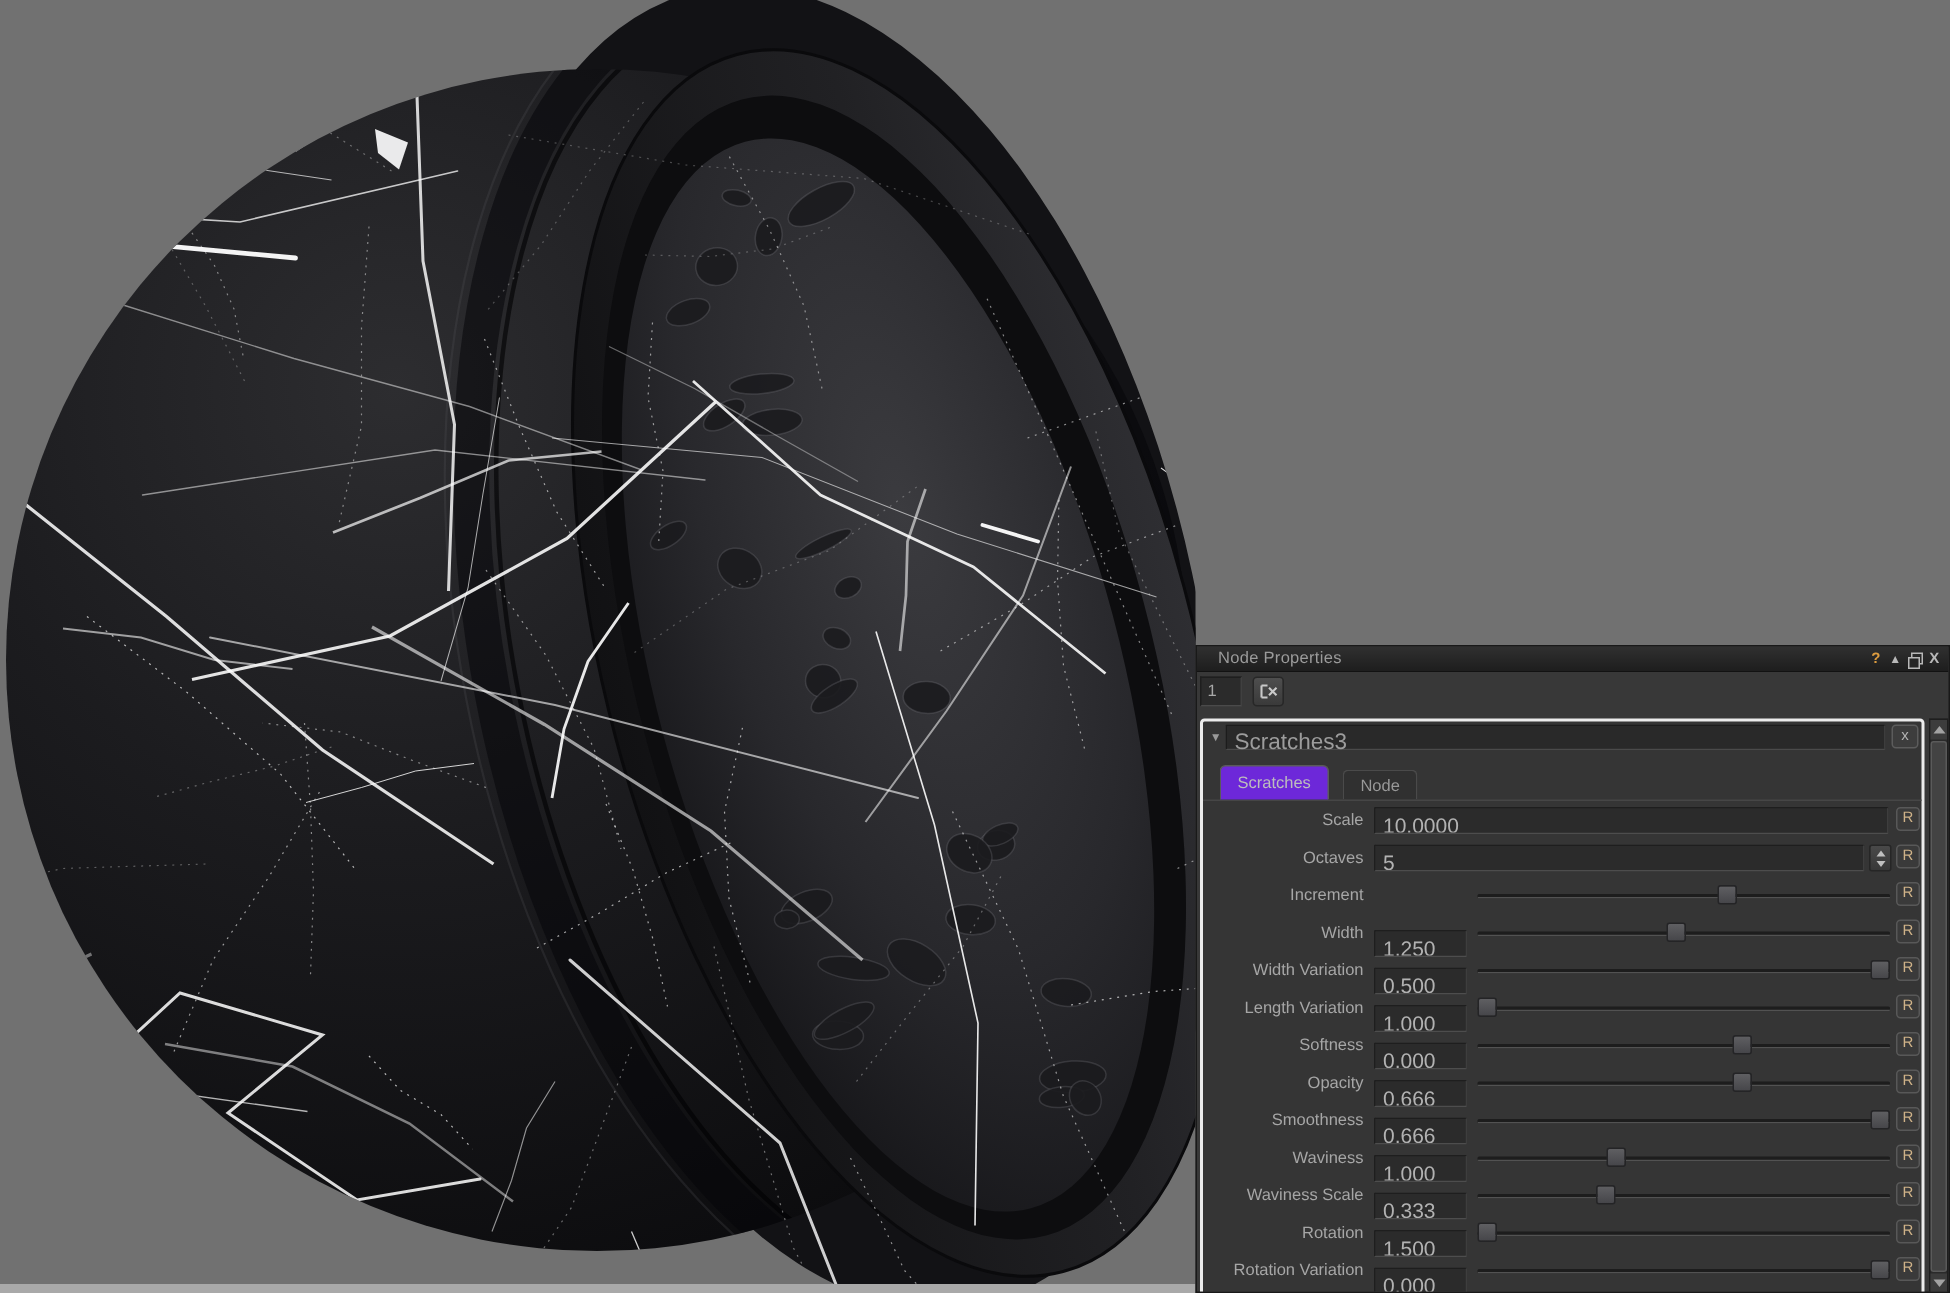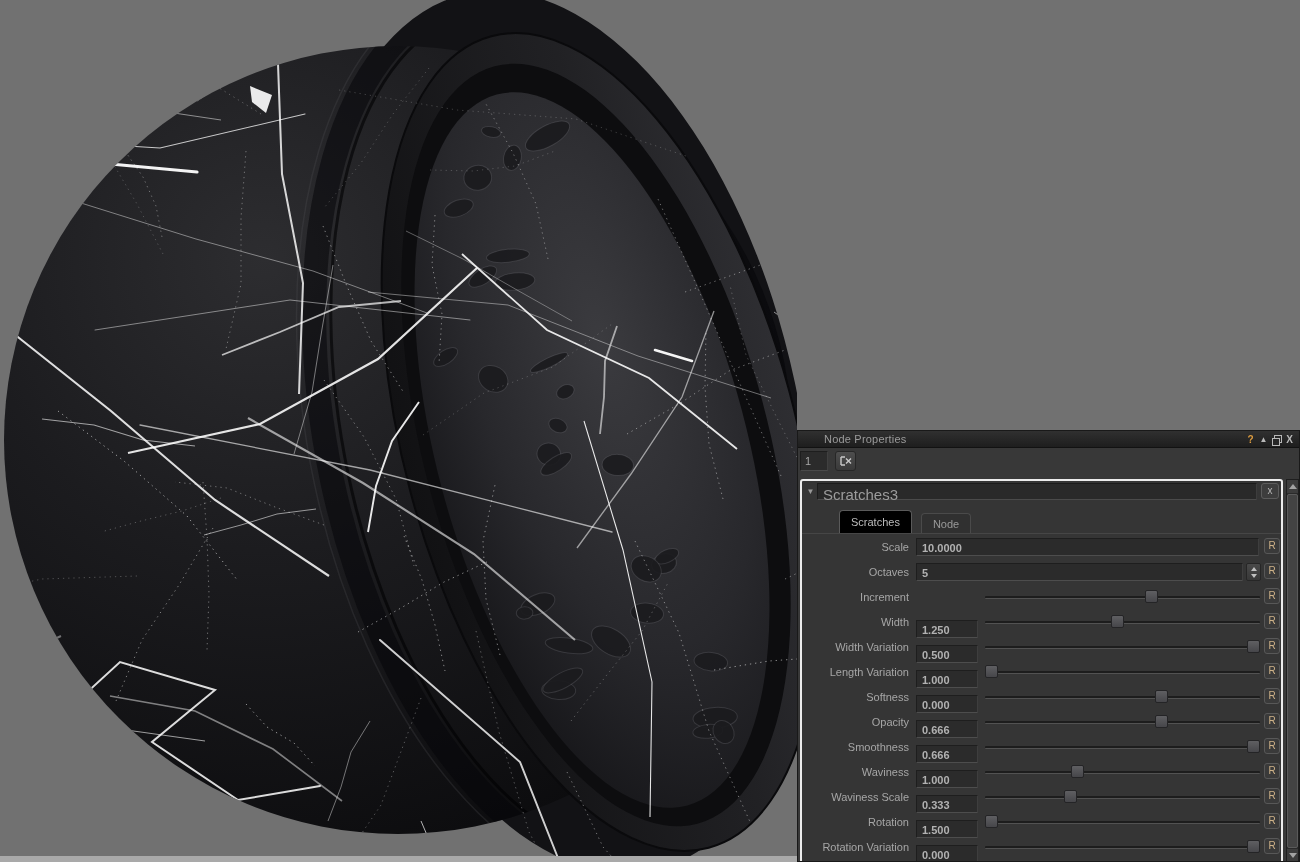--- a/index.html
+++ b/index.html
@@ -11,21 +11,21 @@
   #viewport{position:absolute;left:0;top:0;width:1300px;height:862px;}
   #ball-svg{position:absolute;left:0;top:0;}
   #vp-bottom-edge{position:absolute;left:0;top:856px;width:797px;height:6px;background:#a9a9a9;}
 
   
   #panel{position:absolute;left:797px;top:430px;width:503px;height:432px;
          background:#383838;border:1px solid #191919;overflow:hidden;}
   #titlebar{height:17px;background:linear-gradient(#303030,#1e1e1e);
             border-bottom:1px solid #121212;display:flex;align-items:center;
             padding:0 3px 0 14px;color:#9b9b9b;font-size:11px;}
-  #titlebar .t-title{flex:1;letter-spacing:.2px;margin-left:12px;}
+  #titlebar .t-title{flex:1;letter-spacing:.2px;}
   .tb-icon{width:13px;height:13px;display:flex;align-items:center;justify-content:center;
            font-size:10px;font-weight:bold;color:#b8b8b8;cursor:default;}
   .tb-help{color:#dd9c3f;}
   .tb-pin{font-size:8px;}
   .restore-box{position:relative;width:9px;height:9px;}
   .restore-box::before{content:"";position:absolute;left:2px;top:0;width:6px;height:6px;border:1px solid #b8b8b8;}
   .restore-box::after{content:"";position:absolute;left:0;top:3px;width:6px;height:6px;border:1px solid #b8b8b8;background:#262626;}
 
   #ptoolbar{height:28px;display:flex;align-items:center;gap:7px;padding:0 0 2px 2px;}
   #idx-field{width:28px;height:20px;background:#2b2b2b;border:1px solid #1e1e1e;
@@ -40,30 +40,30 @@
   #collapse-tri{width:13px;text-align:center;color:#9a9a9a;font-size:8px;}
   #group-name{flex:1;height:17px;background:#292929;border:1px solid #1c1c1c;
               border-bottom-color:#4a4a4a;border-right-color:#3d3d3d;border-radius:1px;
               color:#9c9c9c;font-size:15px;padding:2px 5px 0;}
   #group-close{width:18px;height:16px;margin-left:4px;background:#3d3d3d;border:1px solid #5c5c5c;
                border-radius:3px;color:#b4b4b4;font-size:10px;text-align:center;line-height:14px;}
 
   #tabs{position:absolute;left:11px;top:29px;display:flex;align-items:flex-end;gap:9px;height:23px;}
   .tab{padding:0 11px;font-size:11px;display:flex;align-items:center;
        border:1px solid #5a5a5a;border-bottom:none;border-radius:4px 4px 0 0;}
-  .tab.active{height:23px;background:#000000;color:#bdbdbd;position:relative;z-index:2;margin-left:26px;}
+  .tab.active{height:23px;background:#6d28d9;color:#bdbdbd;position:relative;z-index:2;}
   .tab.inactive{height:20px;background:#303030;color:#999;border-color:#4a4a4a;}
 
   #param-rows{position:absolute;left:0;top:52px;right:0;border-top:1px solid #464646;padding-top:1px;}
   .param-row{position:relative;height:25px;}
   .param-label{position:absolute;left:0;top:6px;width:107px;text-align:right;
                color:#a6a6a6;font-size:11px;white-space:nowrap;}
   .param-field{position:absolute;left:114px;top:3px;height:18px;background:#2b2b2b;
                border:1px solid #1e1e1e;border-bottom-color:#4d4d4d;border-right-color:#3e3e3e;
-               border-radius:1px;color:#b2b2b2;font-size:11px;padding:3px 5px 0;overflow:hidden;font-weight:bold;}
+               border-radius:1px;color:#b2b2b2;font-size:14px;padding:3px 5px 0;overflow:hidden;}
   .w-small{width:62px;margin-top:32px;} .w-wide{width:343px;} .w-spin{width:327px;}
   .spinner{position:absolute;left:444px;top:3px;width:15px;height:18px;
            background:linear-gradient(#494949,#383838);border:1px solid #262626;border-radius:2px;
            display:flex;flex-direction:column;align-items:center;justify-content:center;gap:3px;}
   .spin-up{width:0;height:0;border-left:3px solid transparent;border-right:3px solid transparent;border-bottom:4px solid #c0c0c0;}
   .spin-dn{width:0;height:0;border-left:3px solid transparent;border-right:3px solid transparent;border-top:4px solid #c0c0c0;}
   .slider{position:absolute;left:183px;top:3px;width:275px;height:18px;}
   .slider .track{position:absolute;left:0;right:0;top:8px;height:3px;background:#1d1d1d;
                  border-bottom:1px solid #525252;border-radius:1px;}
   .slider .handle{position:absolute;top:2px;width:13px;height:13px;border-radius:2px;

